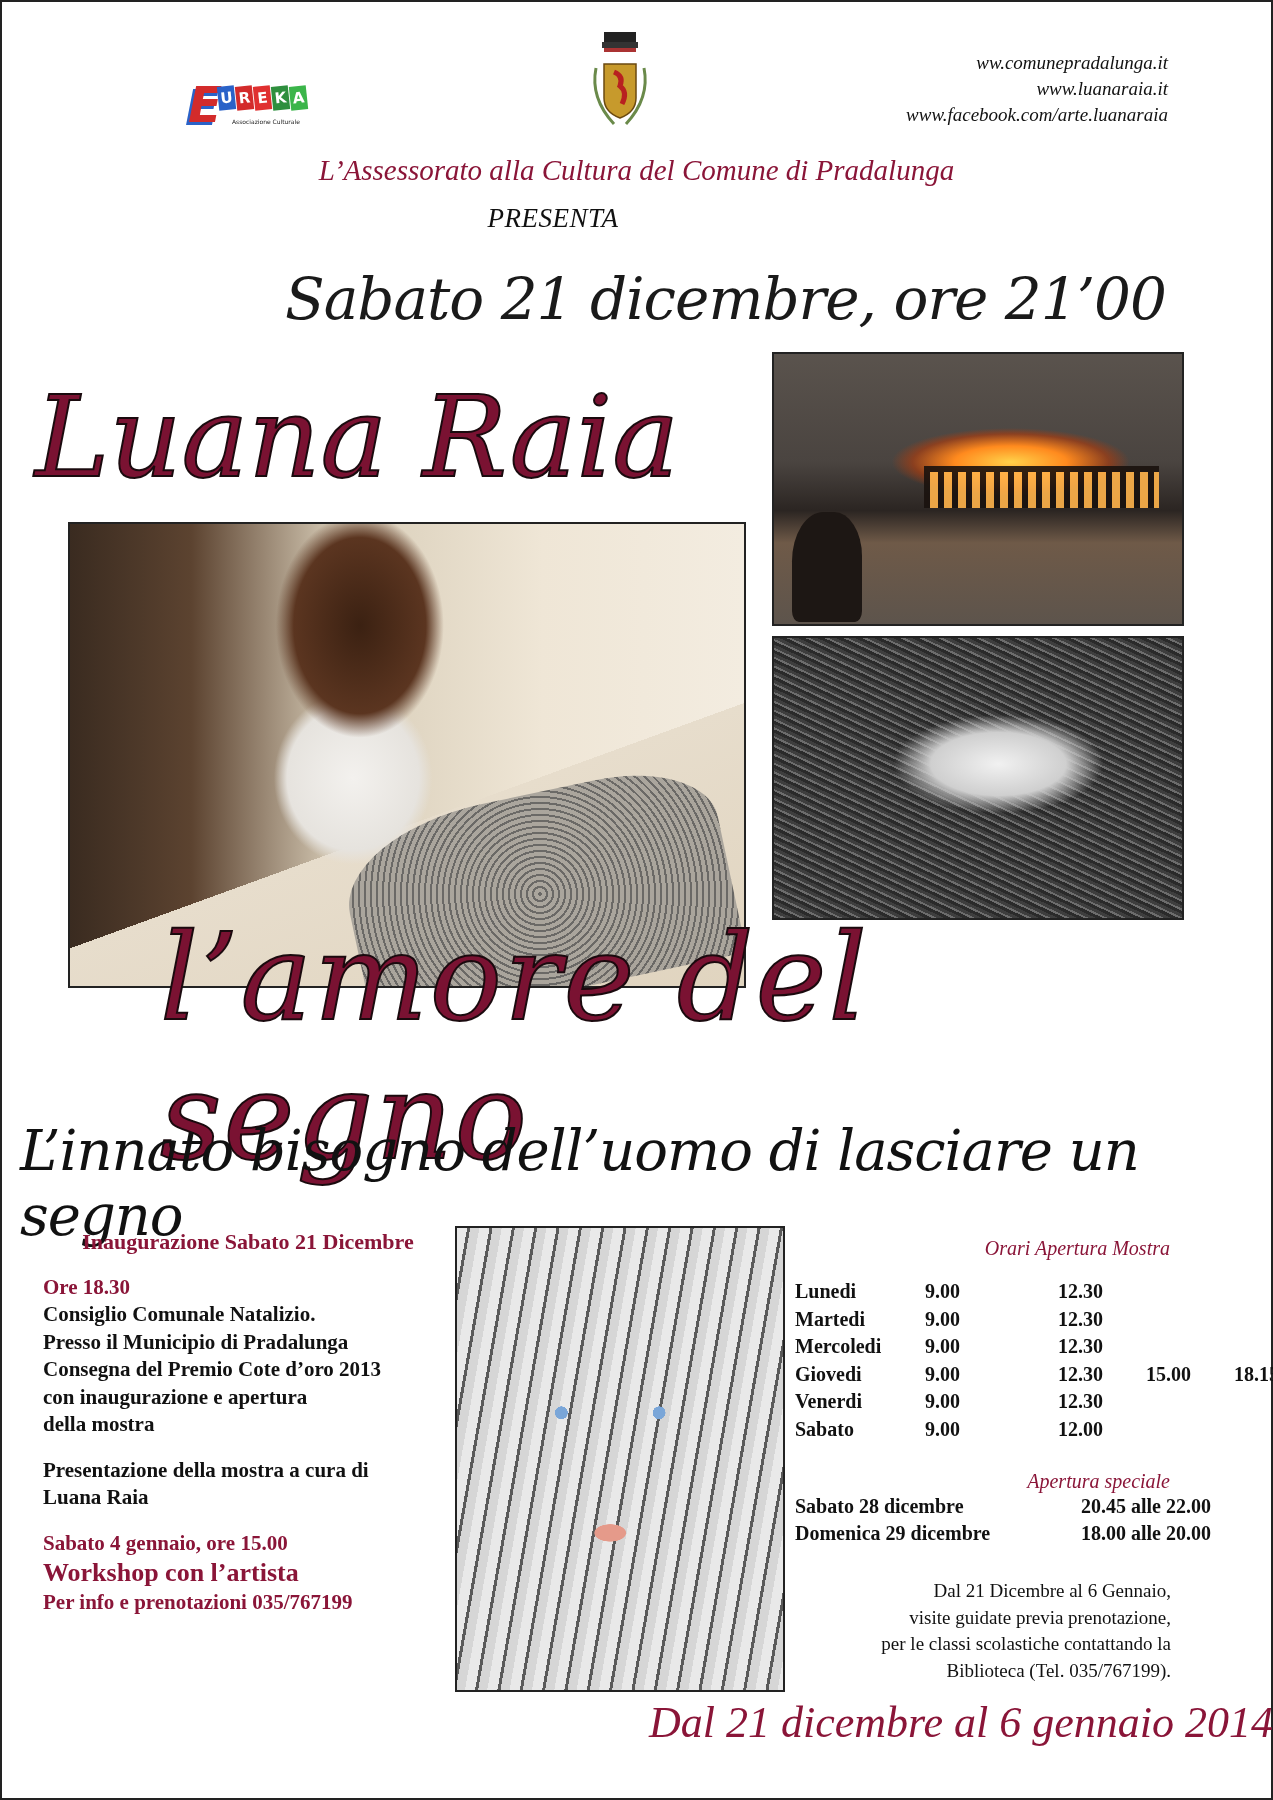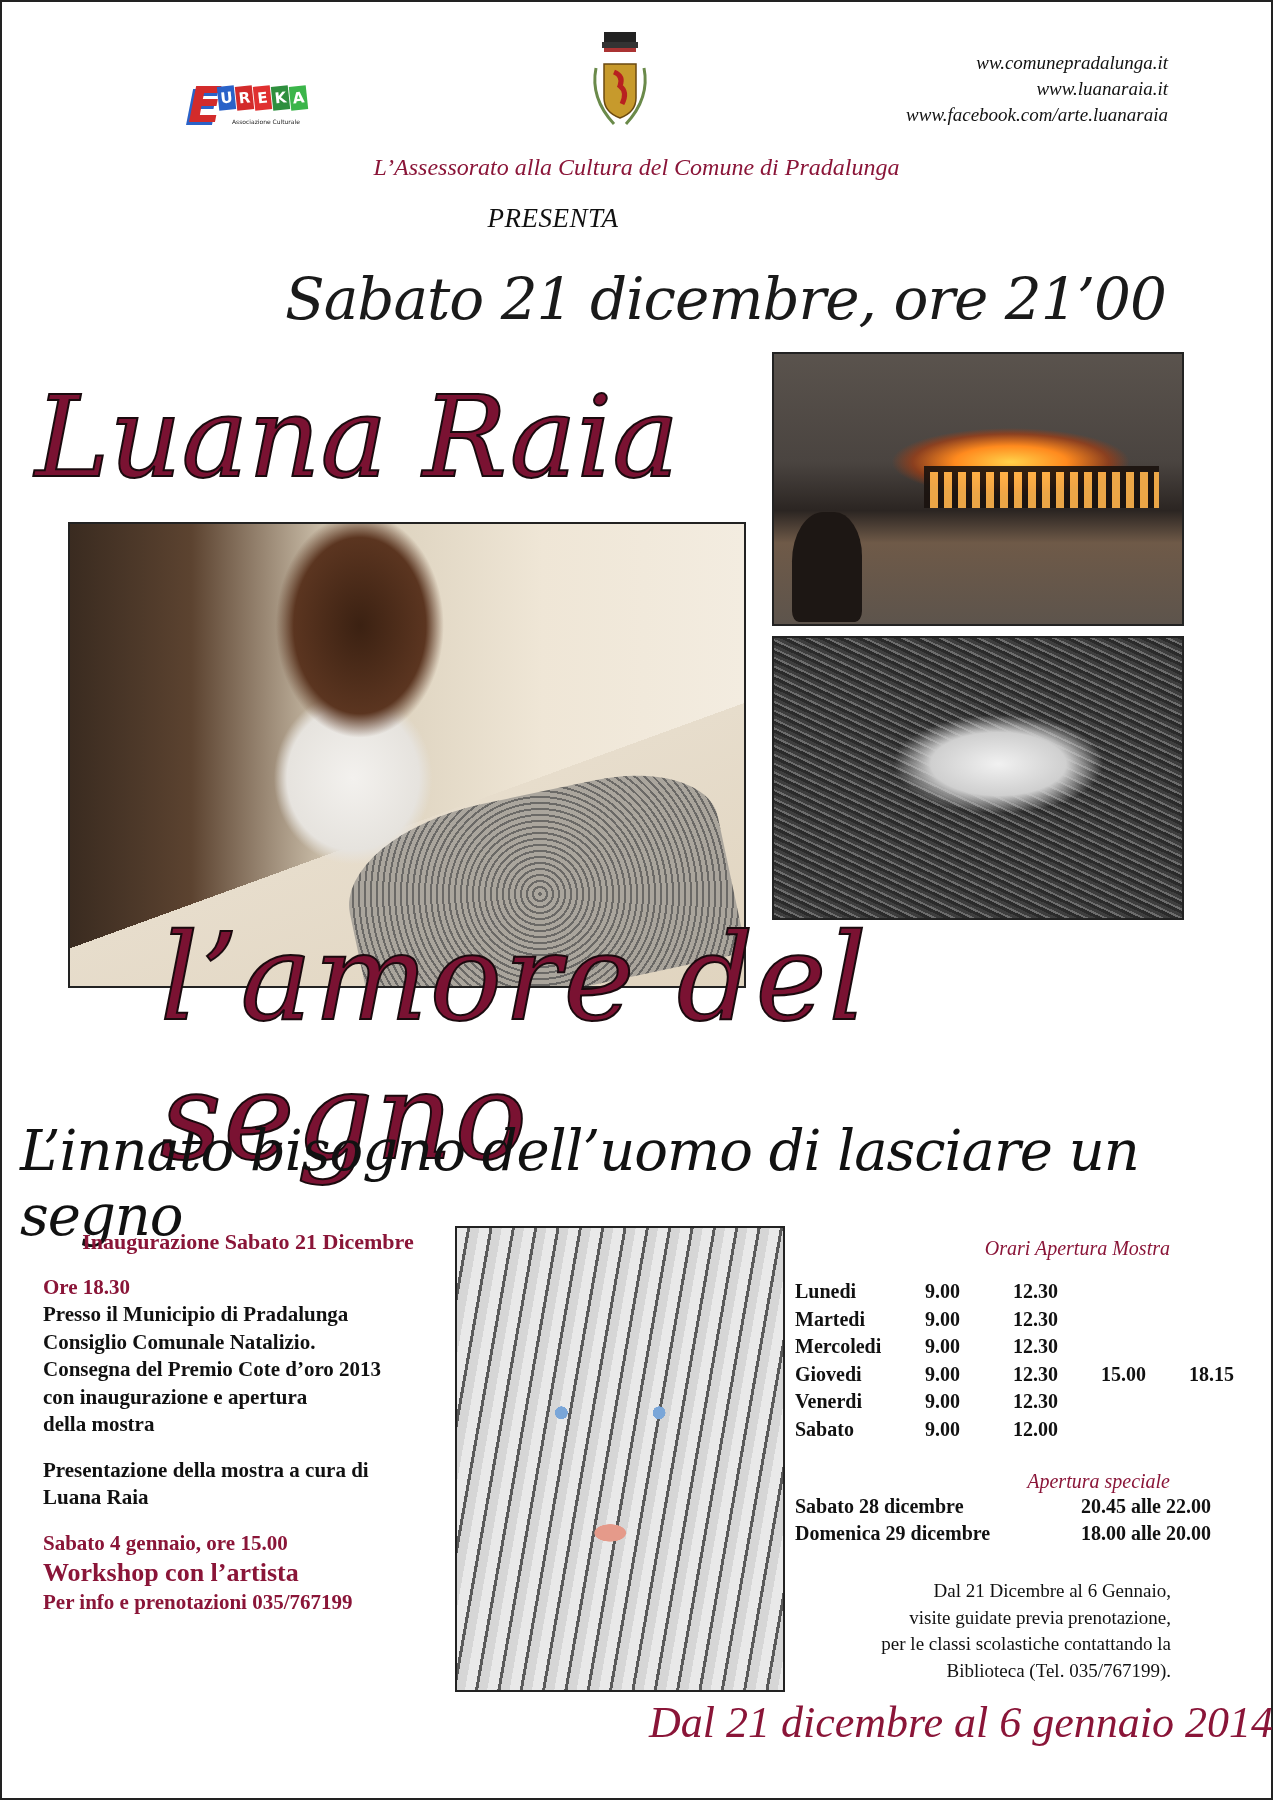--- a/index.html
+++ b/index.html
@@ -40,21 +40,21 @@
 
   .crest { left: 584px; top: 28px; width: 72px; height: 112px; }
 
   .links {
     right: 105px; top: 50px; text-align: right; font-style: italic;
     font-size: 19px; line-height: 26px;
   }
 
   .assessorato {
     left: 0; width: 1273px; top: 154px; text-align: center; font-style: italic;
-    font-size: 24px;
+    font-size: 29px;
   }
   .presenta {
     left: 0; width: 1106px; top: 203px; text-align: center; font-style: italic;
     font-size: 27px; letter-spacing: 0.5px;
   }
   .date-script {
     left: 285px; top: 265px; font-size: 58px; color: #1a1a1a; letter-spacing: -1px;
   }
   .name-script {
     left: 35px; top: 372px; font-size: 112px; color: #7a1232;
@@ -119,21 +119,21 @@
   .left-col .txt { color: #111; font-weight: bold; }
   .gap { height: 18px; }
   .left-col .workshop { color: #8a1538; font-weight: bold; font-size: 26px; line-height: 32px; }
 
   
   .orari-title { right: 103px; top: 1237px; font-style: italic; font-size: 20px; }
   .schedule { left: 795px; top: 1278px; font-size: 20px; font-weight: bold; }
   .schedule .row { display: flex; height: 27.5px; align-items: center; }
   .schedule .c0 { width: 130px; }
   .schedule .c1 { width: 88px; }
-  .schedule .c2 { width: 88px; }
+  .schedule .c2 { width: 88px; margin-left: 45px; }
   .schedule .c3 { width: 88px; }
   .schedule .c4 { width: 60px; }
 
   .speciale-title { right: 103px; top: 1470px; font-style: italic; font-size: 20px; }
   .speciale { left: 795px; top: 1493px; font-size: 20px; font-weight: bold; }
   .speciale .row { display: flex; height: 27px; align-items: center; }
   .speciale .d { width: 286px; }
 
   .guided {
     right: 102px; top: 1578px; text-align: right; font-weight: normal; font-size: 19px;
@@ -195,22 +195,22 @@
 </div>
 <div class="abs photo photo-swan"></div>
 
 <div class="abs script amore-script">l’amore del segno</div>
 <div class="abs script tagline-script">L’innato bisogno dell’uomo di lasciare un segno</div>
 
 <div class="abs left-col">
   <div class="h">Inaugurazione Sabato 21 Dicembre</div>
   <div class="gap"></div>
   <div class="sub">Ore 18.30</div>
+  <div class="txt">Consiglio Comunale Natalizio.</div>
   <div class="txt">Presso il Municipio di Pradalunga</div>
-  <div class="txt">Consiglio Comunale Natalizio.</div>
   <div class="txt">Consegna del  Premio Cote d’oro 2013</div>
   <div class="txt">con inaugurazione e apertura</div>
   <div class="txt">della mostra</div>
   <div class="gap"></div>
   <div class="txt">Presentazione della mostra a cura di</div>
   <div class="txt">Luana Raia</div>
   <div class="gap"></div>
   <div class="sub">Sabato  4 gennaio, ore 15.00</div>
   <div class="workshop">Workshop con l’artista</div>
   <div class="sub">Per info e prenotazioni 035/767199</div>

